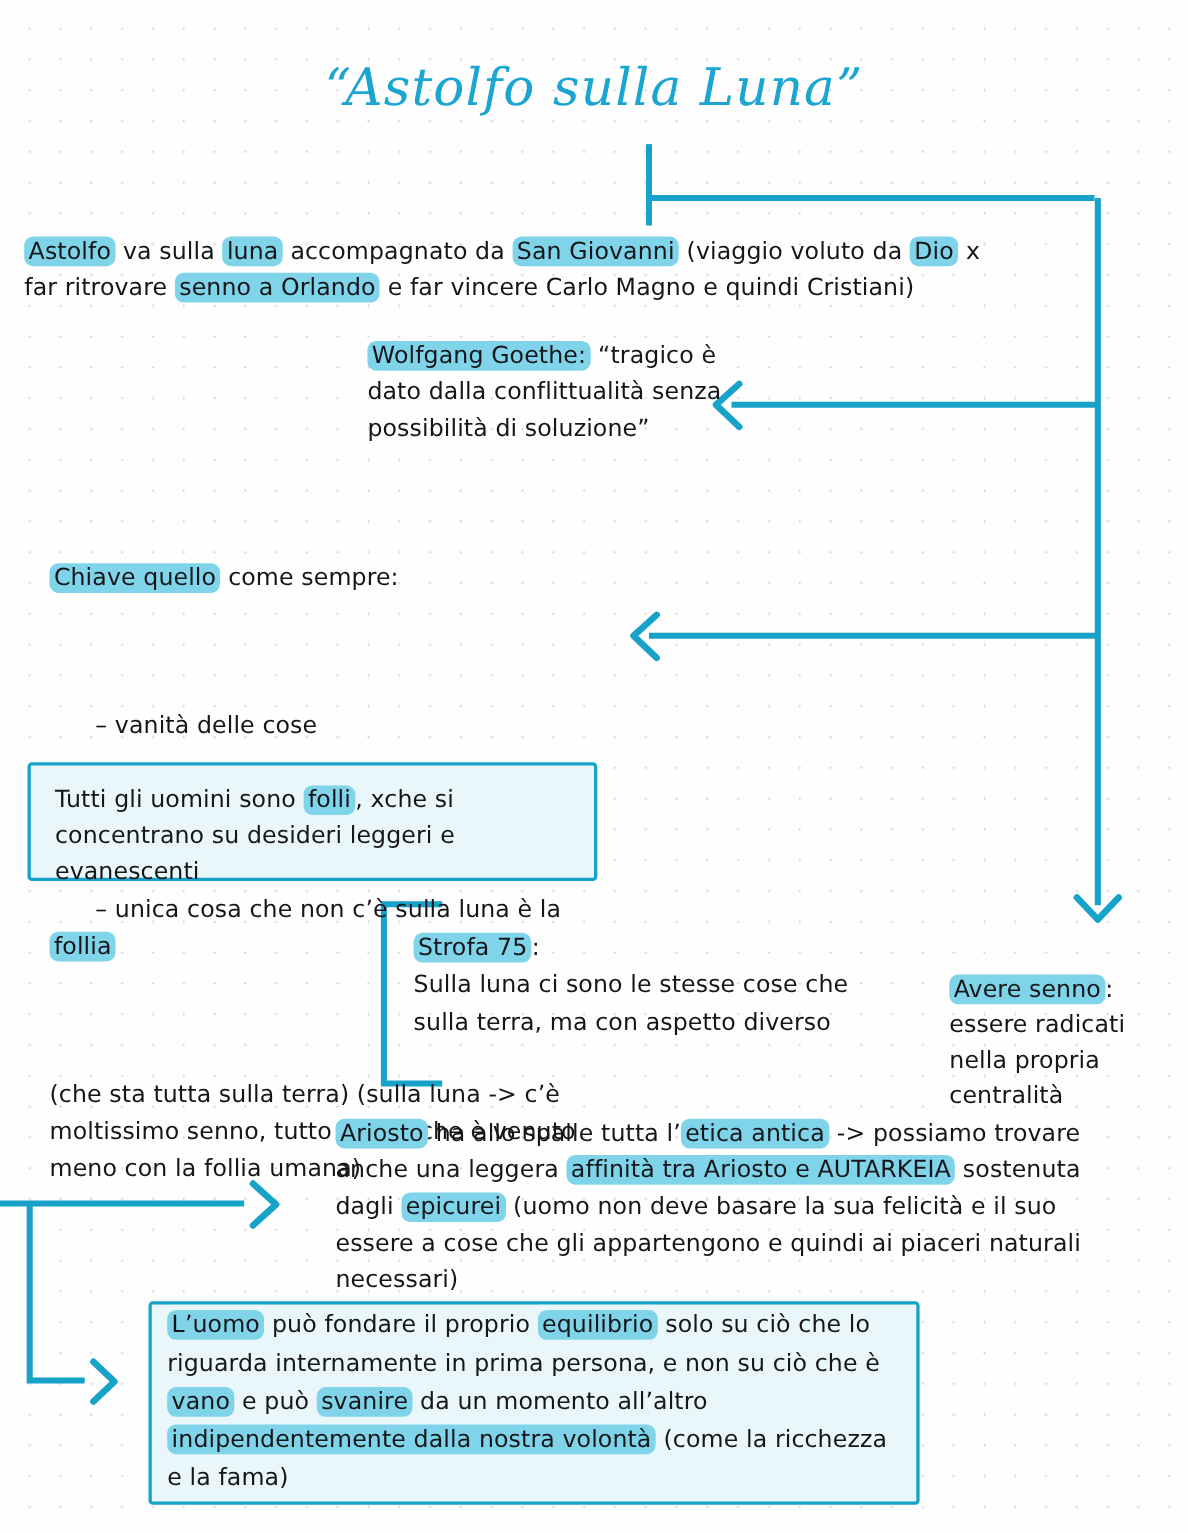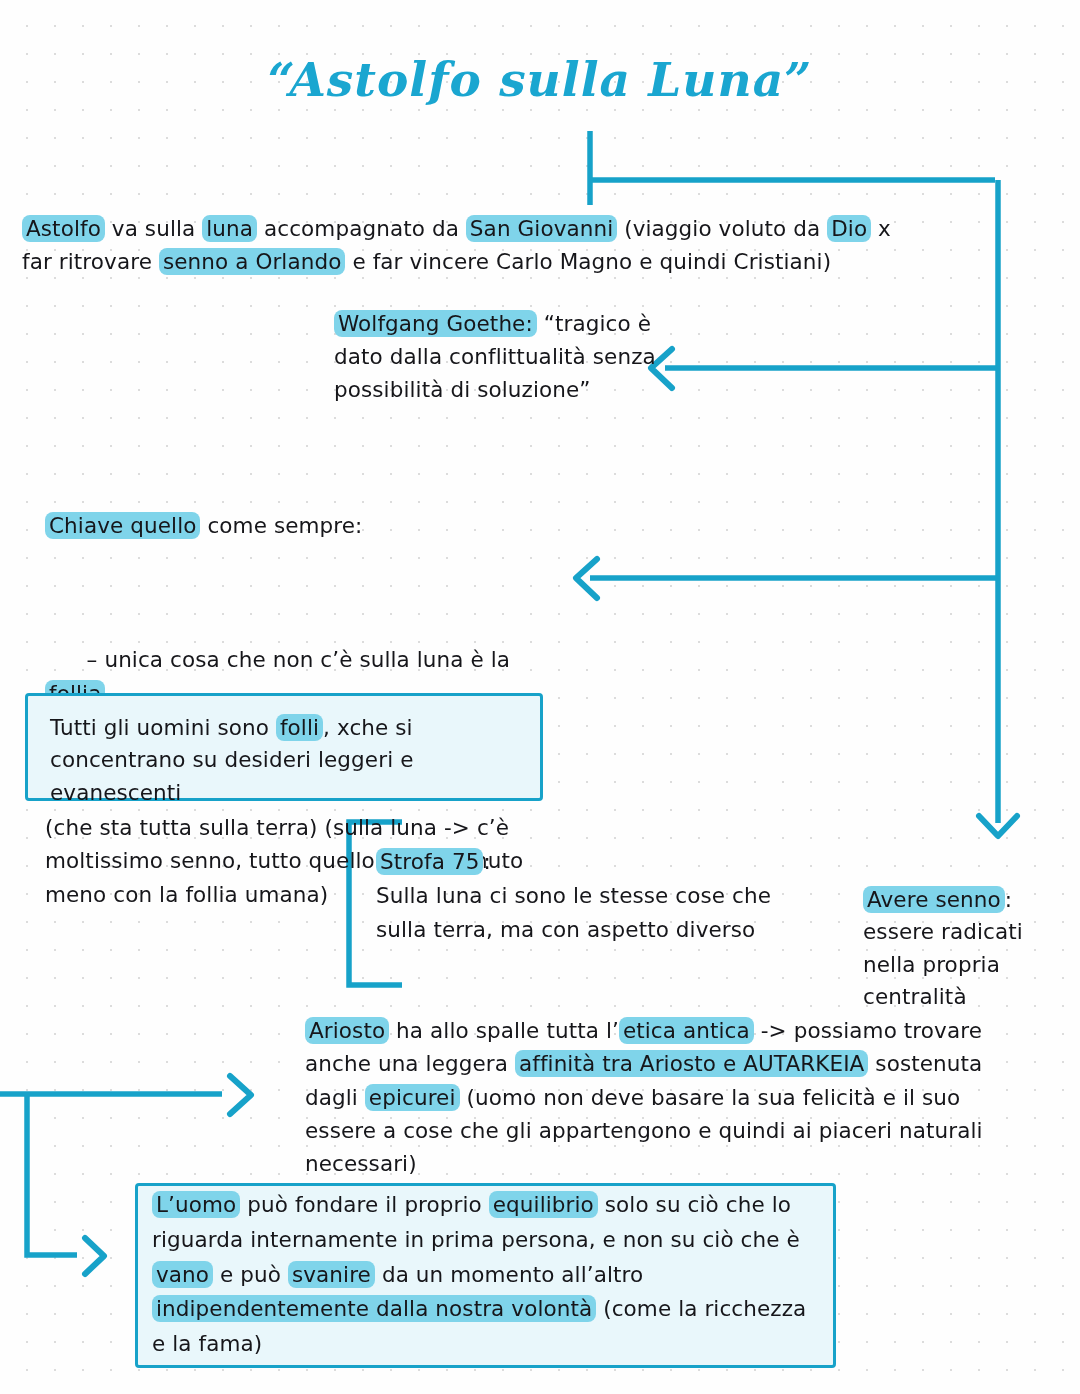--- a/index.html
+++ b/index.html
@@ -55,21 +55,21 @@
 
   
   #title {
     position: absolute;
     left: 0;
     top: 52px;
     width: 1080px;
     text-align: center;
     font-family: "DejaVu Serif", serif;
     font-style: italic;
-    font-weight: 700;
+    font-weight: 400;
     font-size: 47px;
     letter-spacing: 1px;
     color: #1aa6d0;
   }
 
   
   .callout-box {
     position: absolute;
     border: 3px solid #17a2c9;
     border-radius: 4px;
@@ -189,20 +189,23 @@
 
   <div id="title">“Astolfo sulla Luna”</div>
 
   <div class="note" id="intro-paragraph"><span class="hl">Astolfo</span> va sulla <span class="hl">luna</span> accompagnato da <span class="hl">San Giovanni</span> (viaggio voluto da <span class="hl">Dio</span> x far ritrovare <span class="hl">senno a Orlando</span> e far vincere Carlo Magno e quindi Cristiani)</div>
 
   <div class="note" id="goethe-quote"><span class="hl">Wolfgang Goethe:</span> “tragico è dato dalla conflittualità senza possibilità di soluzione”</div>
 
   <div class="note" id="ironic-block">
     <div><span class="hl">Chiave quello</span> come sempre:</div>
     <div>
+      <span>–</span><span> vanità delle cose</span>
+    </div>
+    <div>
       <span>–</span><span> unica cosa che non c’è sulla luna è la <span class="hl">follia</span></span>
     </div>
     <div>(che sta tutta sulla terra) (sulla luna -&gt; c’è moltissimo senno, tutto quello che è venuto meno con la follia umana)</div>
   </div>
 
   <div class="callout-box" id="box-folli"></div>
   <div class="note" id="box-folli-text">Tutti gli uomini sono <span class="hl">folli</span>, xche si concentrano su desideri leggeri e evanescenti</div>
 
   <div class="note" id="strofa-block"><span class="hl">Strofa 75</span>:
 Sulla luna ci sono le stesse cose che

